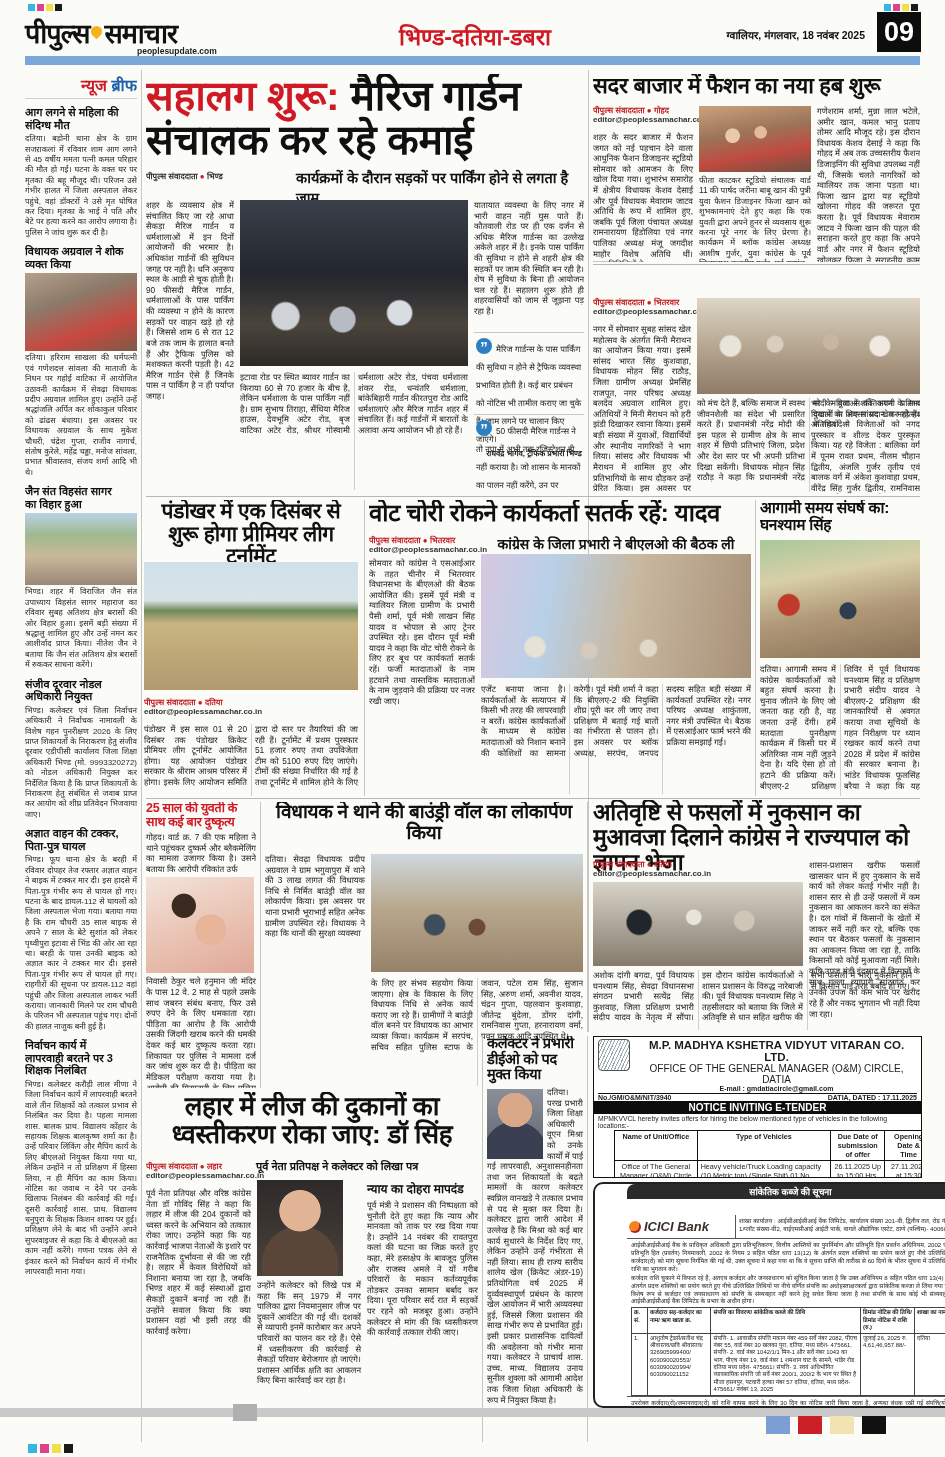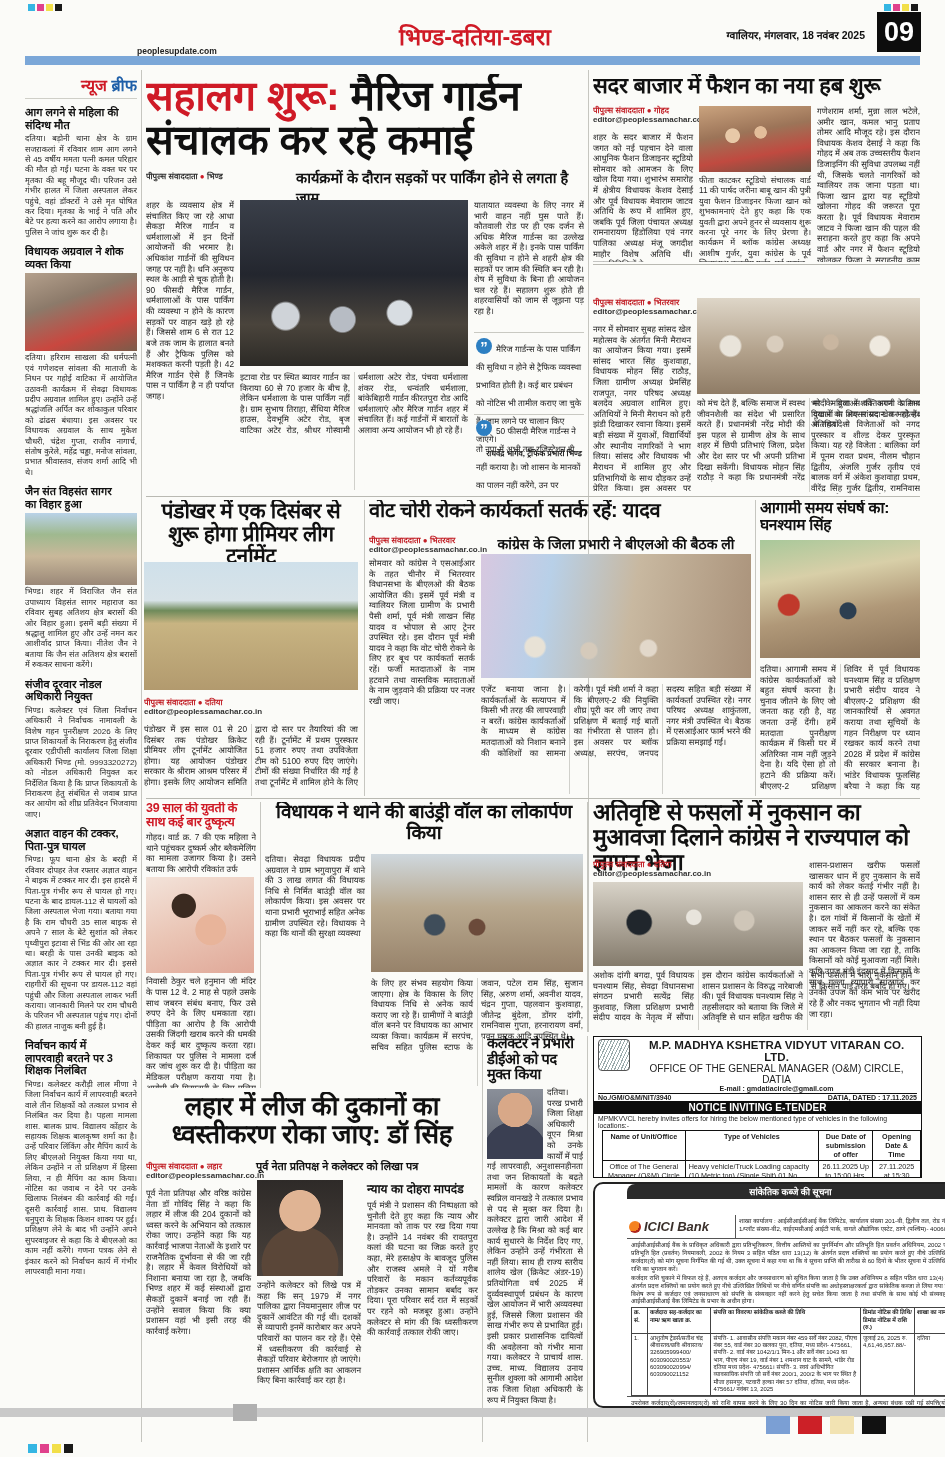--- a/index.html
+++ b/index.html
@@ -42,20 +42,23 @@
   <div class="sq" style="left:28px;top:4px;width:7px;height:7px;background:#35b6e3;"></div>
   <div class="sq" style="left:37px;top:4px;width:7px;height:7px;background:#e0418c;"></div>
   <div class="sq" style="left:46px;top:4px;width:7px;height:7px;background:#f2df49;"></div>
   <div class="sq" style="left:55px;top:4px;width:7px;height:7px;background:#1a1a1a;"></div>
   <div class="sq" style="left:884px;top:4px;width:7px;height:7px;background:#35b6e3;"></div>
   <div class="sq" style="left:893px;top:4px;width:7px;height:7px;background:#e0418c;"></div>
   <div class="sq" style="left:902px;top:4px;width:7px;height:7px;background:#f2df49;"></div>
   <div class="sq" style="left:911px;top:4px;width:7px;height:7px;background:#1a1a1a;"></div>
 
   <div class="abs" style="left:25px;top:12px;width:895px;height:44px;">
+    <div class="abs" style="left:0;top:2px;font-size:27px;font-weight:bold;letter-spacing:-1px;color:#111;">
+      <span>पीपुल्स</span><span class="abs" style="position:static;display:inline-block;width:11px;height:11px;background:#f4b columns;background:#f4b21b;border-radius:50% 50% 50% 0;transform:rotate(-45deg);margin:0 2px 6px 2px;"></span><span>समाचार</span>
+    </div>
     <div class="abs" style="left:112px;top:34px;font-size:8.5px;font-weight:bold;color:#222;">peoplesupdate.com</div>
     <div class="abs" style="left:300px;top:8px;width:300px;text-align:center;font-size:23px;font-weight:bold;color:#cf1a26;">भिण्ड-दतिया-डबरा</div>
     <div class="abs" style="left:640px;top:16px;width:200px;text-align:right;font-size:10.5px;font-weight:bold;color:#111;">ग्वालियर, मंगलवार, 18 नवंबर 2025</div>
     <div class="abs" style="left:852px;top:0;width:44px;height:40px;background:#0d0d0d;color:#fff;text-align:center;">
       <span style="font-size:27px;font-weight:bold;line-height:40px;">09</span>
     </div>
   </div>
   <div class="abs" style="left:25px;top:56px;width:895px;height:9px;background:#7ba7d8;"></div>
 
   <div class="abs" style="left:25px;top:70px;width:112px;height:1372px;overflow:hidden;">
@@ -174,21 +177,21 @@
       linear-gradient(180deg,#cfe0ea 0%,#d8e3e8 30%,#6f8a5a 38%,#c8b482 48%,#b29a6e 100%);"></div>
     <div class="abs" style="left:0;top:196px;width:100px;">
       <div class="byline"><span>पीपुल्स संवाददाता</span> <span>●</span> <span>दतिया</span></div>
       <div class="email">editor@peoplessamachar.co.in</div>
     </div>
     <div class="abs bodytxt cols2" style="left:0;top:224px;width:214px;height:72px;">पंडोखर में इस साल 01 से 20 दिसंबर तक पंडोखर क्रिकेट प्रीमियर लीग टूर्नामेंट आयोजित होगा। यह आयोजन पंडोखर सरकार के श्रीराम आश्रम परिसर में होगा। इसके लिए आयोजन समिति द्वारा दो स्तर पर तैयारियां की जा रही हैं। टूर्नामेंट में प्रथम पुरस्कार 51 हजार रुपए तथा उपविजेता टीम को 5100 रुपए दिए जाएंगे। टीमों की संख्या निर्धारित की गई है तथा टूर्नामेंट में शामिल होने के लिए टीमों का पंजीकरण जारी है। क्षेत्र के खेल प्रेमियों में आयोजन को लेकर उत्साह देखा जा रहा है।</div>
   </div>
   <div class="vline" style="left:364px;top:500px;height:296px;"></div>
 
   <div class="abs" style="left:369px;top:500px;width:382px;height:296px;overflow:hidden;">
-    <div class="hl" style="font-size:20px;">वोट चोरी रोकने कार्यकर्ता सतर्क रहें: यादव</div>
+    <div class="hl" style="font-size:24px;">वोट चोरी रोकने कार्यकर्ता सतर्क रहें: यादव</div>
     <div class="abs" style="left:0;top:34px;width:106px;">
       <div class="byline"><span>पीपुल्स संवाददाता</span> <span>●</span> <span>भितरवार</span></div>
       <div class="email">editor@peoplessamachar.co.in</div>
       <div class="bodytxt" style="margin-top:4px;height:215px;overflow:hidden;">सोमवार को कांग्रेस ने एसआईआर के तहत चीनौर में भितरवार विधानसभा के बीएलओ की बैठक आयोजित की। इसमें पूर्व मंत्री व ग्वालियर जिला ग्रामीण के प्रभारी पैसी शर्मा, पूर्व मंत्री लाखन सिंह यादव व भोपाल से आए ट्रेनर उपस्थित रहे। इस दौरान पूर्व मंत्री यादव ने कहा कि वोट चोरी रोकने के लिए हर बूथ पर कार्यकर्ता सतर्क रहें। फर्जी मतदाताओं के नाम हटवाने तथा वास्तविक मतदाताओं के नाम जुड़वाने की प्रक्रिया पर नजर रखी जाए।</div>
     </div>
     <div class="subhead abs" style="left:112px;top:34px;width:270px;font-size:14px;text-align:center;">कांग्रेस के जिला प्रभारी ने बीएलओ की बैठक ली</div>
     <div class="photo abs" style="left:112px;top:54px;width:270px;height:124px;background:
       radial-gradient(circle at 20% 75%, #e8e2d6 0 4%, transparent 5%),
       radial-gradient(circle at 40% 78%, #d5cabb 0 4%, transparent 5%),
       radial-gradient(circle at 62% 76%, #e2d8ca 0 4%, transparent 5%),
@@ -203,21 +206,21 @@
       radial-gradient(circle at 18% 55%, #c0392b 0 7%, transparent 8%),
       radial-gradient(circle at 55% 60%, #2c3e50 0 7%, transparent 8%),
       linear-gradient(170deg,#a8c89a 0%,#d8cfa8 30%,#b09878 60%,#8a7258 100%);"></div>
     <div class="abs bodytxt cols2" style="left:0;top:164px;width:160px;height:132px;">
       <span>दतिया। आगामी समय में कांग्रेस कार्यकर्ताओं को बहुत संघर्ष करना है। चुनाव जीतने के लिए जो जनता कह रही है, वह जनता उन्हें देंगी। हमें मतदाता पुनरीक्षण कार्यक्रम में किसी घर में अतिरिक्त नाम नहीं जुड़ने देना है। यदि ऐसा हो तो हटाने की प्रक्रिया करें। बीएलए-2 प्रशिक्षण शिविर में पूर्व विधायक घनश्याम सिंह व प्रशिक्षण प्रभारी संदीप यादव ने बीएलए-2 प्रशिक्षण की जानकारियों से अवगत कराया तथा सूचियों के गहन निरीक्षण पर ध्यान रखकर कार्य करने तथा 2028 में प्रदेश में</span> <span>कांग्रेस की सरकार बनाना है। भांडेर विधायक फूलसिंह बरैया ने कहा कि यह कार्यक्रम भारत सरकार और भारत निर्वाचन आयोग द्वारा कराया जा रहा है। इसे पूरी गंभीरता और सजगता से लेने की आवश्यकता है। जिला कांग्रेस अध्यक्ष अशोक दांगी बगदा ने कहा कि प्रदेश कांग्रेस कमेटी ने इसके लिए प्रशिक्षण प्रभारी भेजे हैं, आप उनके विचारों को ध्यानपूर्वक सुनें तथा सावधानी पूर्वक एसआईआर के फार्म भरवाएं। प्रशिक्षण शिविर को सेवढ़ा विधानसभा के संगठन प्रभारी सत्येंद्र सिंह कुशवाह, इंदरगढ़ ब्लॉक अध्यक्ष हरिमोहन गुर्जर, सेवढ़ा ब्लॉक अध्यक्ष जयवेंद्र सिंह परिहार, विष्णु गुर्जर, एनएसयूआई जिलाध्यक्ष ऋषभ गुर्जर, छोटे महाराज ने भी संबोधित किया।</span>
     </div>
   </div>
   <div class="hline" style="left:146px;top:798px;width:774px;"></div>
 
   <div class="abs" style="left:146px;top:802px;width:110px;height:286px;overflow:hidden;">
-    <div class="hl red" style="font-size:12.5px;color:#cf1a26;">39 साल की युवती के साथ कई बार दुष्कृत्य</div>
+    <div class="hl red" style="font-size:12.5px;color:#cf1a26;">25 साल की युवती के साथ कई बार दुष्कृत्य</div>
     <div class="bodytxt" style="margin-top:3px;">गोहद। वार्ड क्र. 7 की एक महिला ने थाने पहुंचकर दुष्कर्म और ब्लैकमेलिंग का मामला उजागर किया है। उसने बताया कि आरोपी रविकांत उर्फ</div>
     <div class="photo" style="width:108px;height:96px;margin:3px 0;background:
       radial-gradient(circle at 35% 30%, #3a2a20 0 12%, transparent 13%),
       radial-gradient(circle at 60% 55%, #e8b49a 0 18%, transparent 19%),
       linear-gradient(160deg,#f3e3da 0%,#eac5b5 50%,#e0a898 100%);"></div>
     <div class="bodytxt">निवासी ठेकुर चले हनुमान जी मंदिर के पास 12 वे. 2 माह से पहले उसके साथ जबरन संबंध बनाए, फिर उसे रुपए देने के लिए धमकाता रहा। पीड़िता का आरोप है कि आरोपी उसकी जिंदगी खराब करने की धमकी देकर कई बार दुष्कृत्य करता रहा। शिकायत पर पुलिस ने मामला दर्ज कर जांच शुरू कर दी है। पीड़िता का मेडिकल परीक्षण कराया गया है। आरोपी की गिरफ्तारी के लिए पुलिस ने विशेष टीम गठित की है।</div>
   </div>
   <div class="vline" style="left:260px;top:802px;height:286px;"></div>
 
   <div class="abs" style="left:265px;top:802px;width:318px;height:286px;overflow:hidden;">
@@ -288,21 +291,21 @@
         <div style="font-size:10px;font-weight:normal;">OFFICE OF THE GENERAL MANAGER (O&amp;M) CIRCLE, DATIA</div>
         <div style="font-size:7px;font-weight:bold;">E-mail : gmdatiacircle@gmail.com</div>
       </div>
       <div style="display:flex;justify-content:space-between;border-top:1px solid #111;margin-top:1px;">
         <span style="font-size:7px;font-weight:bold;">No./GM/O&amp;M/NIT/3940</span>
         <span style="font-size:7px;font-weight:bold;">DATIA, DATED : 17.11.2025</span>
       </div>
     </div>
     <div style="background:#0d0d0d;color:#fff;text-align:center;font-size:10px;font-weight:bold;padding:1px 0;">NOTICE INVITING E-TENDER</div>
     <div style="font-size:6.8px;padding:1px 4px;">MPMKVVCL hereby invites offers for hiring the below mentioned type of vehicles in the following locations:-</div>
-    <table style="margin:0 8px;width:calc(100% - 8px);">
+    <table style="margin:0 20px;width:calc(100% - 8px);">
       <tbody>
           <tr>
         <th style="width:26%;">Name of Unit/Office</th>
         <th style="width:42%;">Type of Vehicles</th>
         <th style="width:17%;">Due Date of submission of offer</th>
         <th style="width:15%;">Opening Date &amp; Time</th>
       </tr>
       <tr>
         <td style="text-align:center;">Office of The General Manager (O&amp;M) Circle Datia</td>
         <td>Heavy vehicle/Truck Loading capacity (10 Metric ton) (Single Shit) 01 No. (Model 2024 or after)</td>

